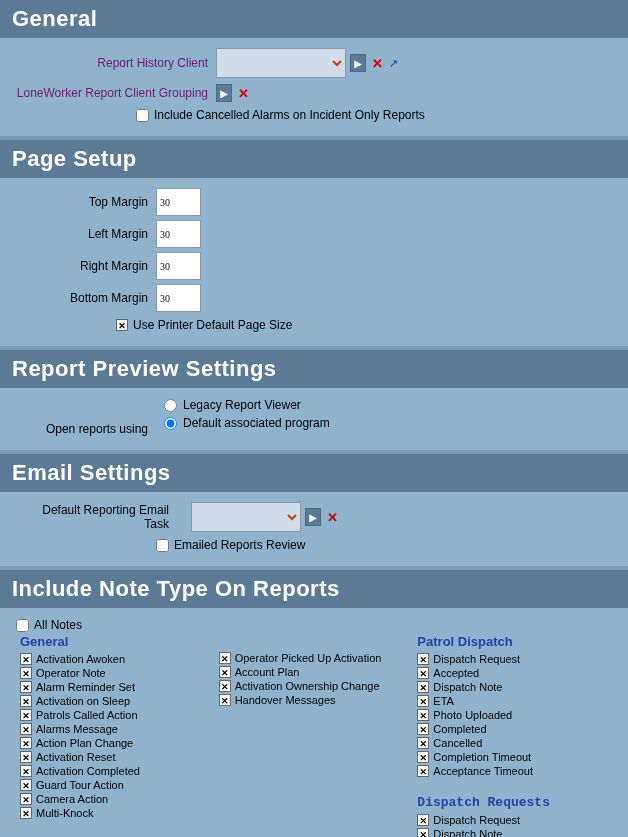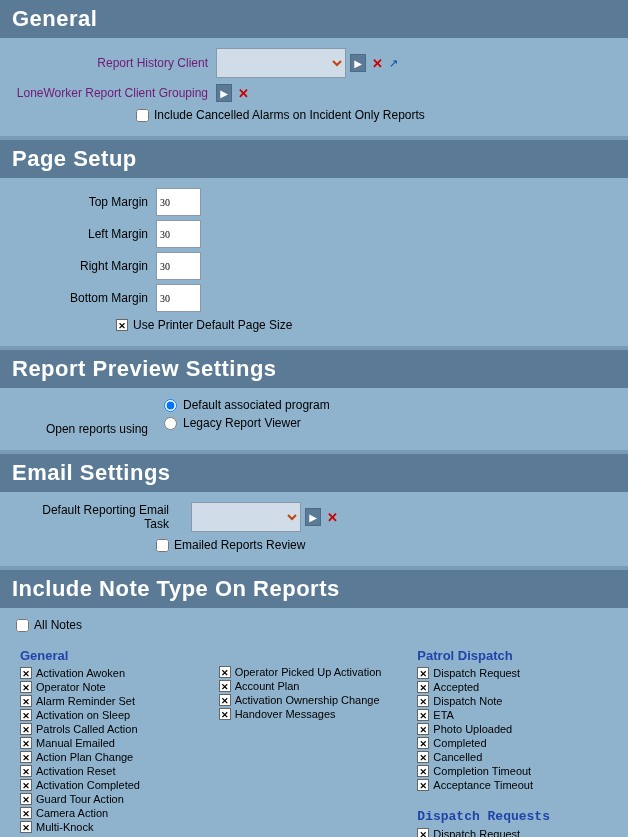--- a/index.html
+++ b/index.html
@@ -190,21 +190,21 @@
       gap: 5px;
       padding-left: 140px;
       margin-top: 4px;
     }
 
     
     .all-notes-row {
       display: flex;
       align-items: center;
       gap: 5px;
-      margin-bottom: 16px;
+      margin-bottom: 2px;
       font-size: 12px;
     }
 
     .notes-columns {
       display: flex;
       gap: 0px;
     }
 
     .notes-col {
       flex: 1;
@@ -307,26 +307,26 @@
 
 <div class="section">
   <div class="section-header">
     <span>Report Preview Settings</span>
   </div>
   <div class="section-body">
     <div class="report-preview-row">
       <div class="report-preview-label">Open reports using</div>
       <div class="radio-group">
         <div class="radio-row">
+          <input type="radio" name="reportViewer" style="">
+          <label>Legacy Report Viewer</label>
+        </div>
+        <div class="radio-row">
           <input type="radio" name="reportViewer" checked="" style="">
           <label>Default associated program</label>
-        </div>
-        <div class="radio-row">
-          <input type="radio" name="reportViewer" style="">
-          <label>Legacy Report Viewer</label>
         </div>
       </div>
     </div>
   </div>
 </div>
 
 <div class="section">
   <div class="section-header">
     <span>Email Settings</span>
   </div>
@@ -376,21 +376,21 @@
         <div class="note-item">
           <span class="checked-x">✕</span>
           <span>Activation on Sleep</span>
         </div>
         <div class="note-item">
           <span class="checked-x">✕</span>
           <span>Patrols Called Action</span>
         </div>
         <div class="note-item">
           <span class="checked-x">✕</span>
-          <span>Manual Emailed</span>
+          <span>Alarms Message</span>
         </div>
         <div class="note-item">
           <span class="checked-x">✕</span>
           <span>Action Plan Change</span>
         </div>
         <div class="note-item">
           <span class="checked-x">✕</span>
           <span>Activation Reset</span>
         </div>
         <div class="note-item">

